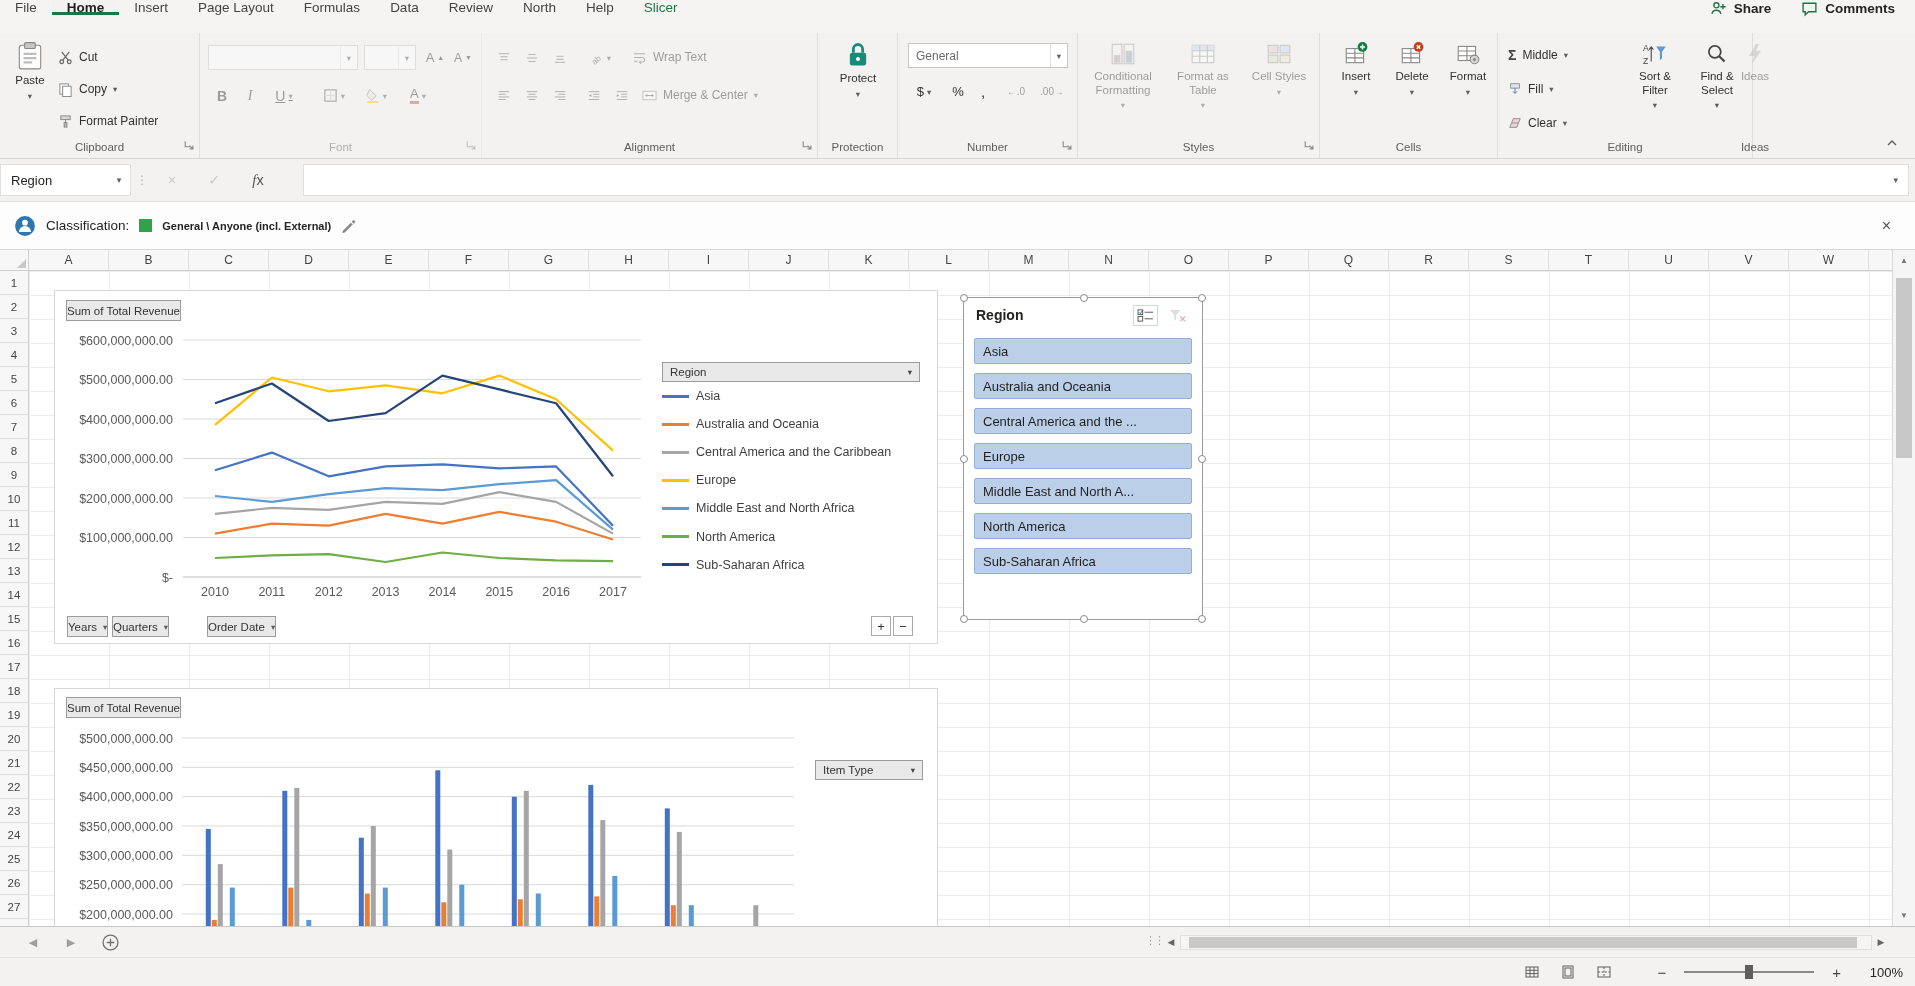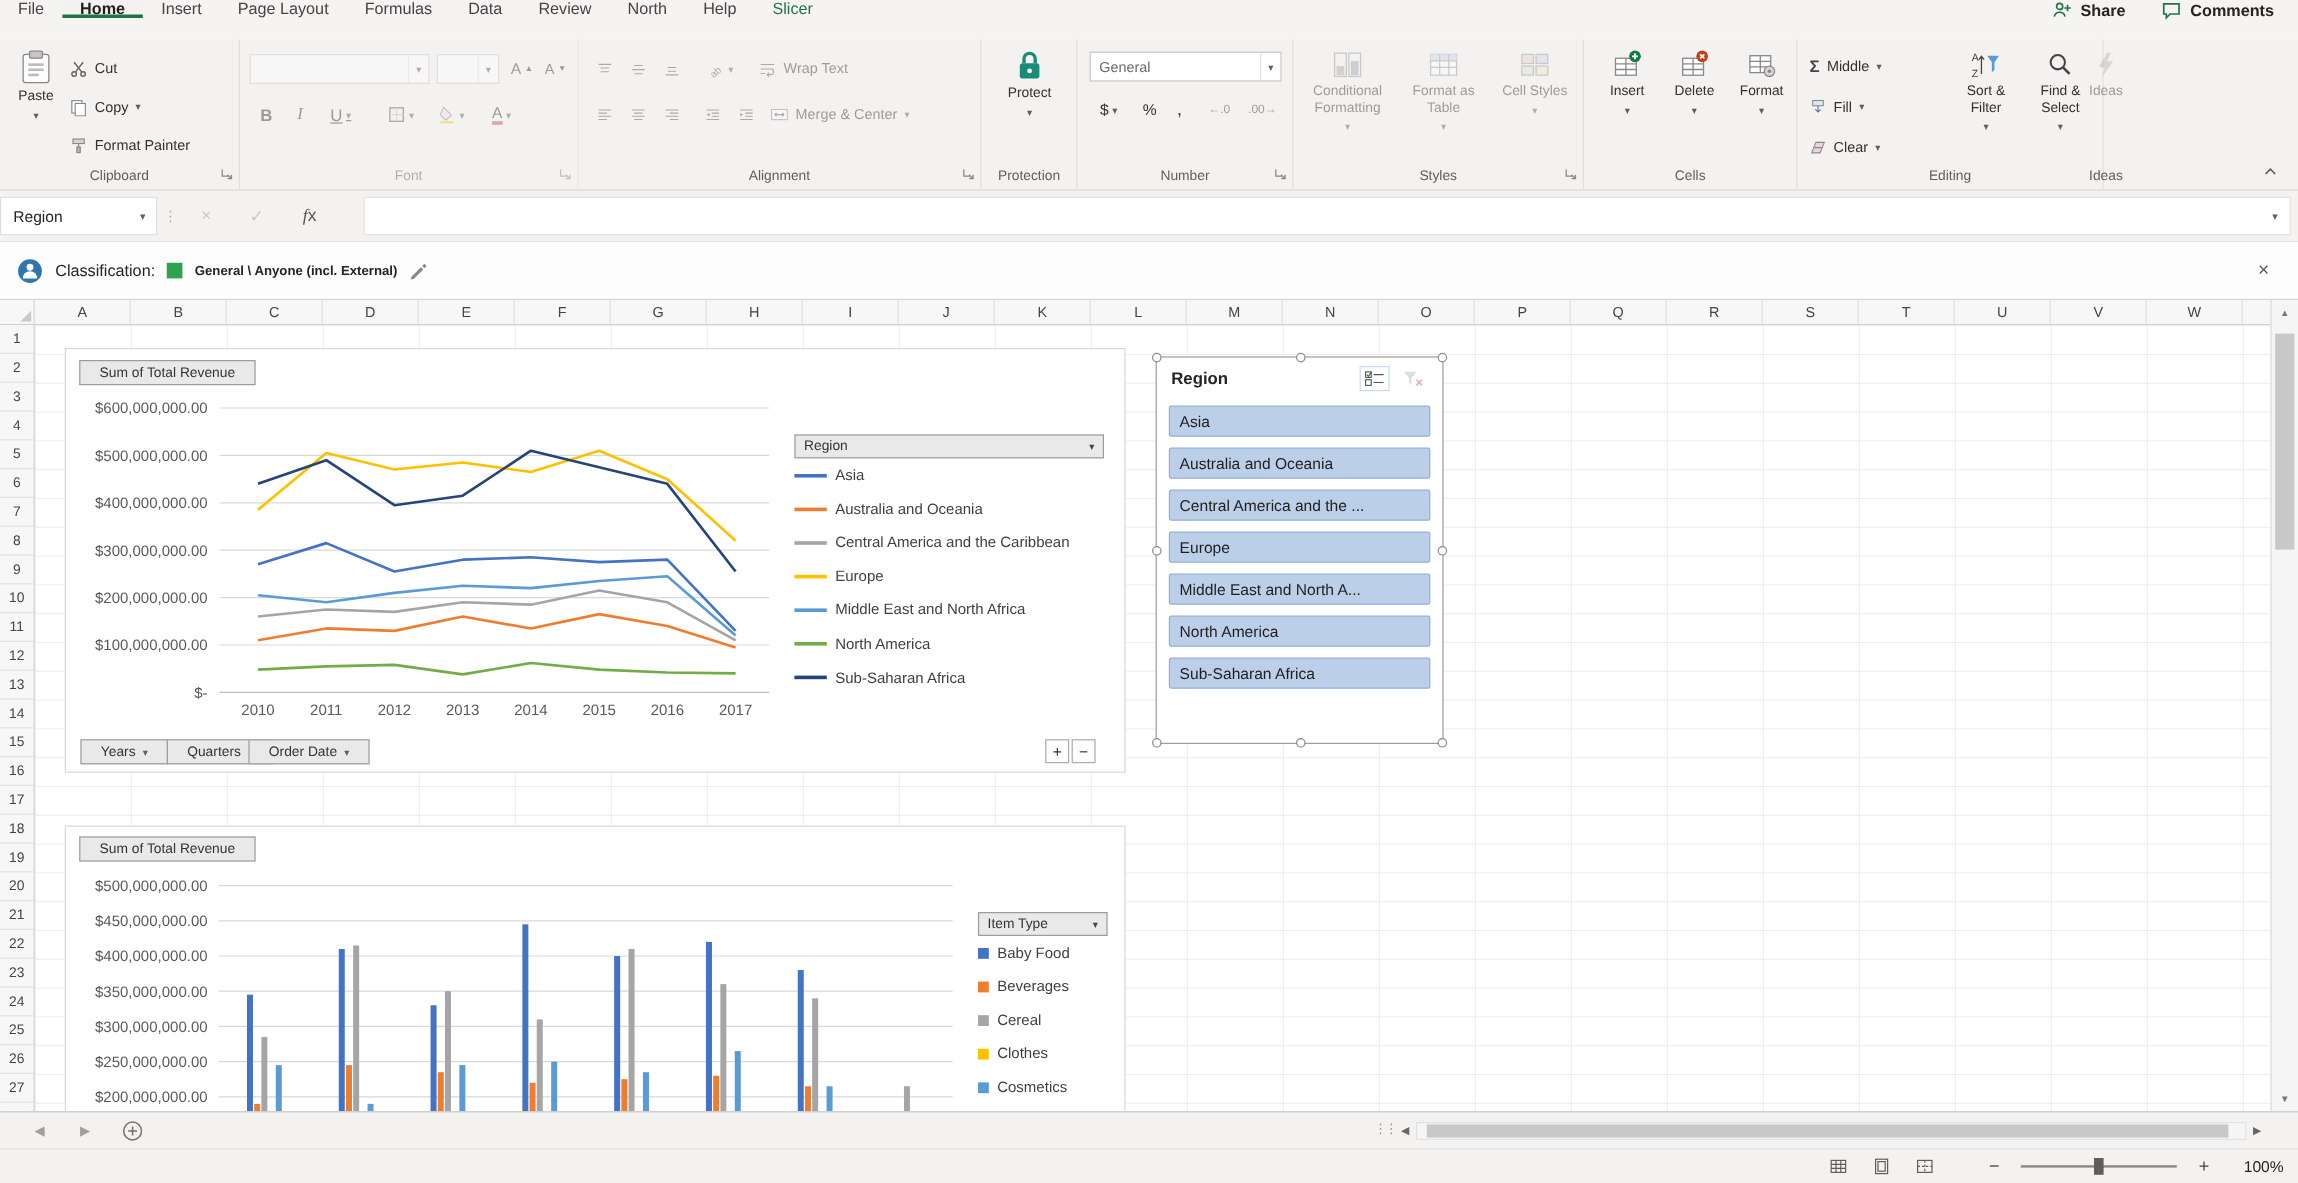--- a/index.html
+++ b/index.html
@@ -56,21 +56,21 @@
   .rowh{height:24px;border-bottom:1px solid #E0E0E0;display:flex;align-items:center;justify-content:center;font-size:11.5px;color:#444}
   .cells{position:absolute;left:29px;top:21px;width:1863px;height:655px;overflow:hidden;
          background-image:linear-gradient(to right,#ECECEC 1px,transparent 1px),linear-gradient(to bottom,#ECECEC 1px,transparent 1px);
          background-size:80px 24px}
   .vscroll{position:absolute;right:0;top:0;width:23px;height:676px;background:#F5F5F5;border-left:1px solid #DADADA}
   .vsb{position:absolute;left:0;width:100%;height:21px;display:flex;align-items:center;justify-content:center;font-size:8px;color:#777}
   .vthumb{position:absolute;left:3px;width:16px;top:28px;height:180px;background:#C8C8C8}
 
   
   .chartbox{position:absolute;background:#fff;border:1px solid #D7D7D7}
-  .fieldbtn{position:absolute;background:#E9E9E9;border:1px solid #9C9C9C;font-size:11.5px;color:#333;display:flex;align-items:center;gap:6px;padding:0 16px;height:21px}
+  .fieldbtn{position:absolute;background:#E9E9E9;border:1px solid #9C9C9C;font-size:11.5px;color:#333;display:flex;align-items:center;gap:6px;padding:0 0;height:21px}
   .lgwrap{position:absolute}
   .lgbtn{height:20px;background:#E9E9E9;border:1px solid #9C9C9C;font-size:11.5px;color:#333;display:flex;align-items:center;padding:0 7px}
   .lgbtn .arr{margin-left:auto;font-size:8.5px;color:#444}
   .lgrow{height:28.1px;display:flex;align-items:center;gap:7px}
   .lgline{width:27px;height:3px;flex:0 0 auto}
   .lgsq{width:9px;height:9px;flex:0 0 auto}
   .lgtxt{font-size:12.5px;color:#3F3F3F;white-space:nowrap}
   .pmbtn{position:absolute;width:20px;height:20px;background:#FDFDFD;border:1px solid #ABABAB;display:flex;align-items:center;justify-content:center;font-size:13px;color:#333}
 
   
@@ -688,21 +688,21 @@
               <div class="lgrow">
                 <span class="lgline" style="background: rgb(38, 68, 120);"></span>
                 <span class="lgtxt">Sub-Saharan Africa</span>
               </div>
             </div>
         </div>
         <div class="fieldbtn" style="left:12px;top:325px">
           <span>Years</span>
           <span class="car2">▾</span>
         </div>
-        <div class="fieldbtn" style="left:84px;top:325px">
+        <div class="fieldbtn" style="left:57px;top:325px">
           <span>Quarters</span>
           <span class="car2">▾</span>
         </div>
         <div class="fieldbtn" style="left:152px;top:325px">
           <span>Order Date</span>
           <span class="car2">▾</span>
         </div>
         <div class="pmbtn" style="left:816px;top:325px">
             <span>+</span>
           </div>
@@ -805,42 +805,20 @@
             <rect x="710.3" y="271.9" width="5" height="70.4" fill="#5B9BD5"></rect>
           </svg>
         <div class="fieldbtn" style="left:11px;top:8px">
           <span>Sum of Total Revenue</span>
         </div>
         <div class="lgwrap" style="left:760px;top:71px;width:108px">
           <div class="lgbtn">
             <span>Item Type</span>
             <span class="arr">▾</span>
           </div>
-          <div id="c2legend-items">
-              <div class="lgrow">
-                <span class="lgsq" style="background: rgb(68, 114, 196);"></span>
-                <span class="lgtxt">Baby Food</span>
-              </div>
-              <div class="lgrow">
-                <span class="lgsq" style="background: rgb(237, 125, 49);"></span>
-                <span class="lgtxt">Beverages</span>
-              </div>
-              <div class="lgrow">
-                <span class="lgsq" style="background: rgb(165, 165, 165);"></span>
-                <span class="lgtxt">Cereal</span>
-              </div>
-              <div class="lgrow">
-                <span class="lgsq" style="background: rgb(255, 192, 0);"></span>
-                <span class="lgtxt">Clothes</span>
-              </div>
-              <div class="lgrow">
-                <span class="lgsq" style="background: rgb(91, 155, 213);"></span>
-                <span class="lgtxt">Cosmetics</span>
-              </div>
-            </div>
         </div>
       </div>
 
     </div>
 
     <div class="vscroll">
       <div class="vsb" style="top:0">▲</div>
       <div class="vthumb"></div>
       <div class="vsb" style="bottom:0">▼</div>
     </div>

